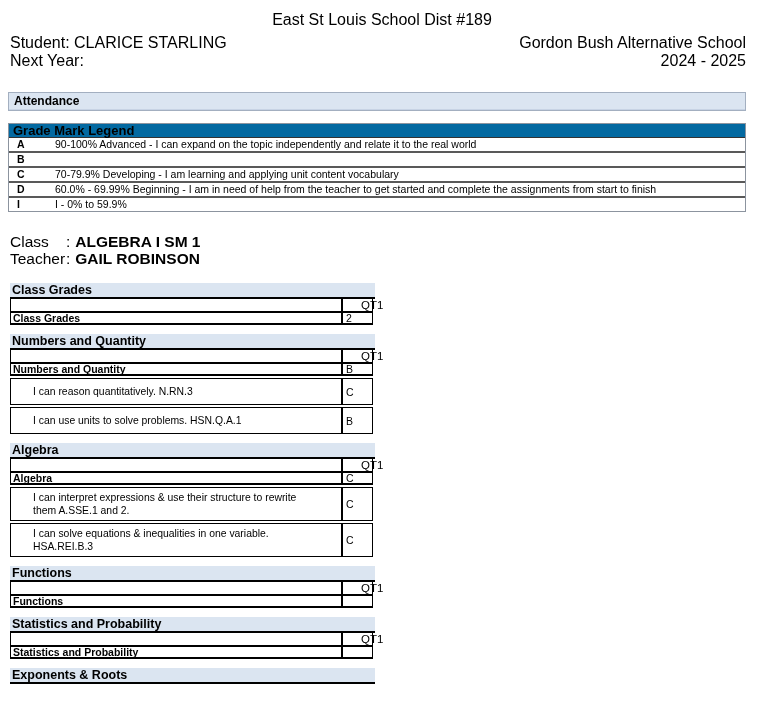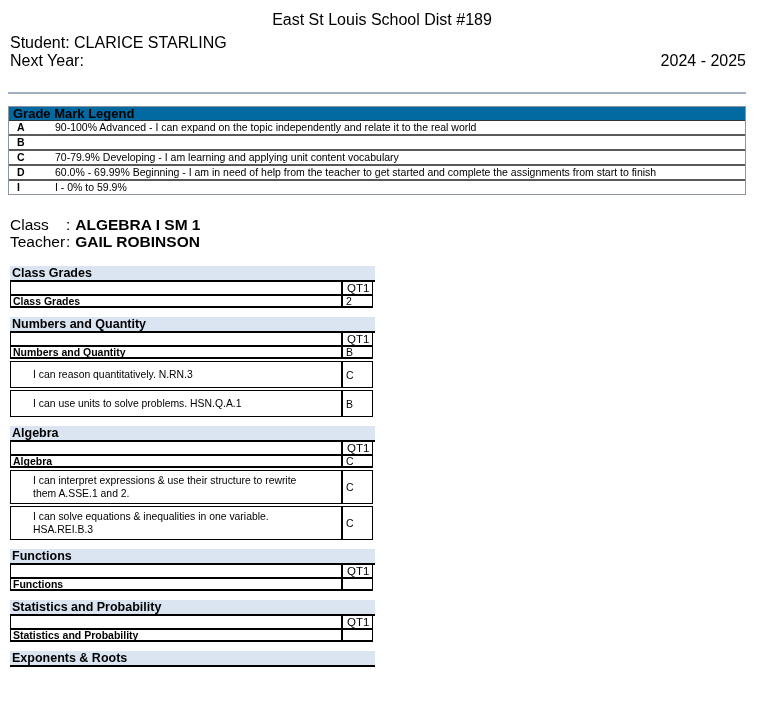--- a/index.html
+++ b/index.html
@@ -39,45 +39,47 @@
   .section { margin: 9px 0 0 10px; width: 365px; }
   .section.first { margin-top: 16px; }
   .sec-title { background: #dbe5f1; font-weight: bold; font-size: 12.5px;
                line-height: 13px; padding: 1px 2px 0 2px; border-bottom: 2px solid #000;
                height: 16px; }
   .t-row { display: flex; width: 363px; }
   .cell { border: 1px solid #000; background: #fff; }
   .c-label { width: 332px; }
   .c-grade { width: 31px; padding-left: 3px; }
   .qt-row .cell { border-top: none; height: 13px; line-height: 12px; }
-  .qt-row .c-grade { font-size: 11.5px; padding-left: 4px; }
+  .qt-row .c-grade { font-size: 11.5px; padding-left: 18px; }
   .sum-row .cell { height: 13px; line-height: 11px; font-size: 10.5px;
                    border-bottom-width: 2px; }
   .sum-row .c-label { font-weight: bold; padding-left: 2px; }
   .std-row { margin-top: 2px; }
   .std-row .c-label { min-height: 27px; padding: 3px 22px; font-size: 10.4px;
                       line-height: 13px; display: flex; align-items: center; }
   .std-row .c-grade { min-height: 27px; font-size: 10.5px; display: flex; align-items: center; }
 </style>
 </head>
 <body>
 
 <div class="page">
 
   <div class="district-title">East St Louis School Dist #189</div>
 
   <div class="hdr-row first">
     <div><span>Student:</span> <span>CLARICE STARLING</span></div>
+    <div>Gordon Bush Alternative School</div>
   </div>
   <div class="hdr-row">
     <div>Next Year:</div>
     <div>2024 - 2025</div>
   </div>
 
   <div class="panel">
+    <div class="panel-hdr">Attendance</div>
   </div>
 
   <div class="legend">
     <div class="legend-hdr">Grade Mark Legend</div>
     <div class="legend-row">
         <span class="legend-mark">A</span>
         <span class="legend-desc">90-100% Advanced - I can expand on the topic independently and relate it to the real world</span>
       </div>
     <div class="legend-row">
         <span class="legend-mark">B</span>

